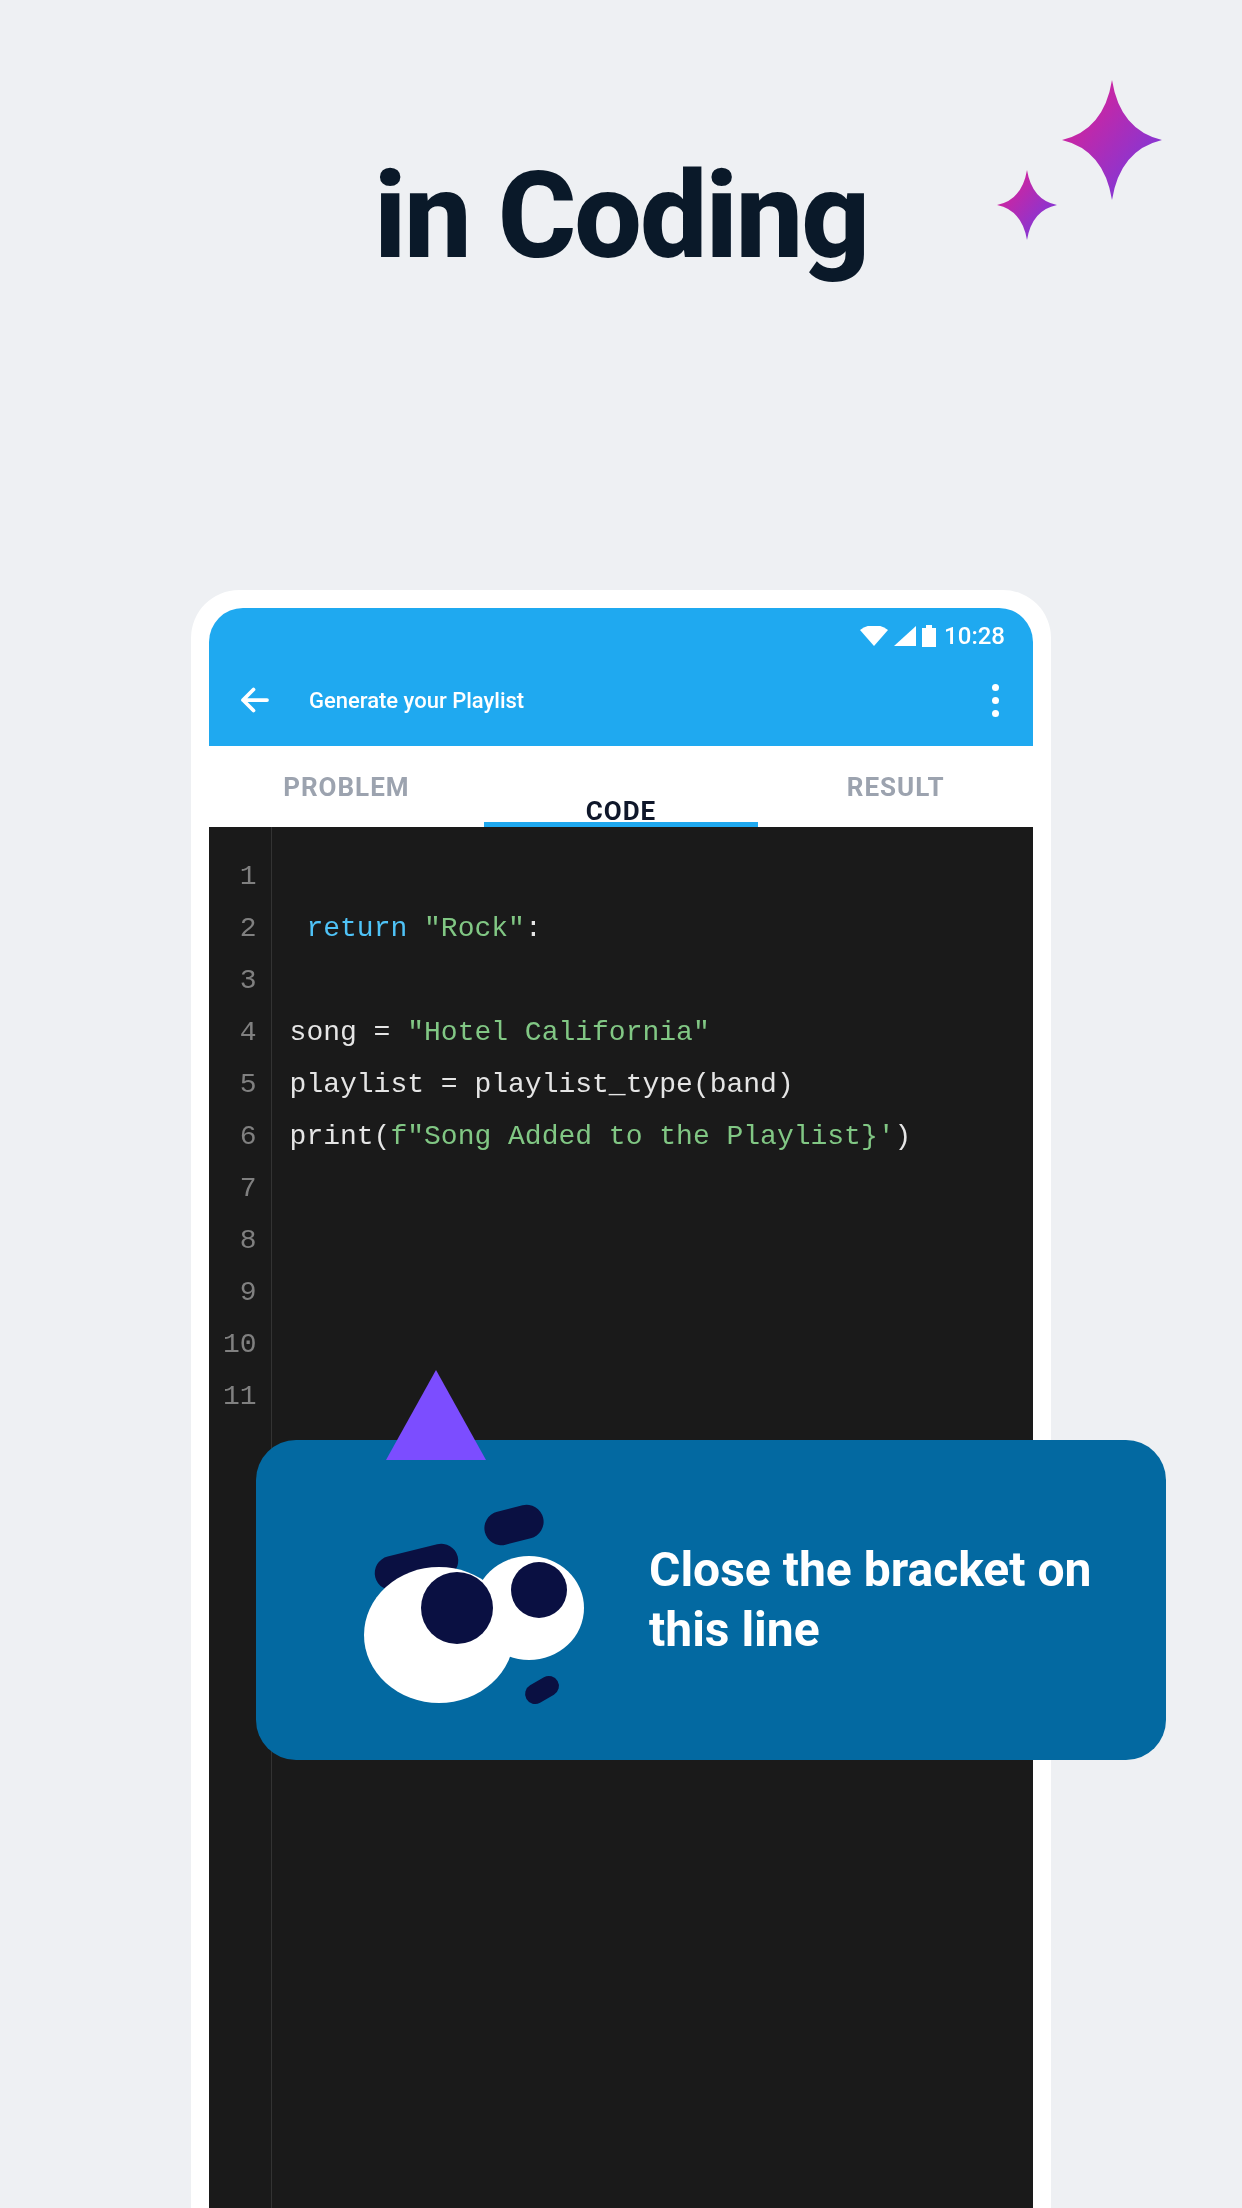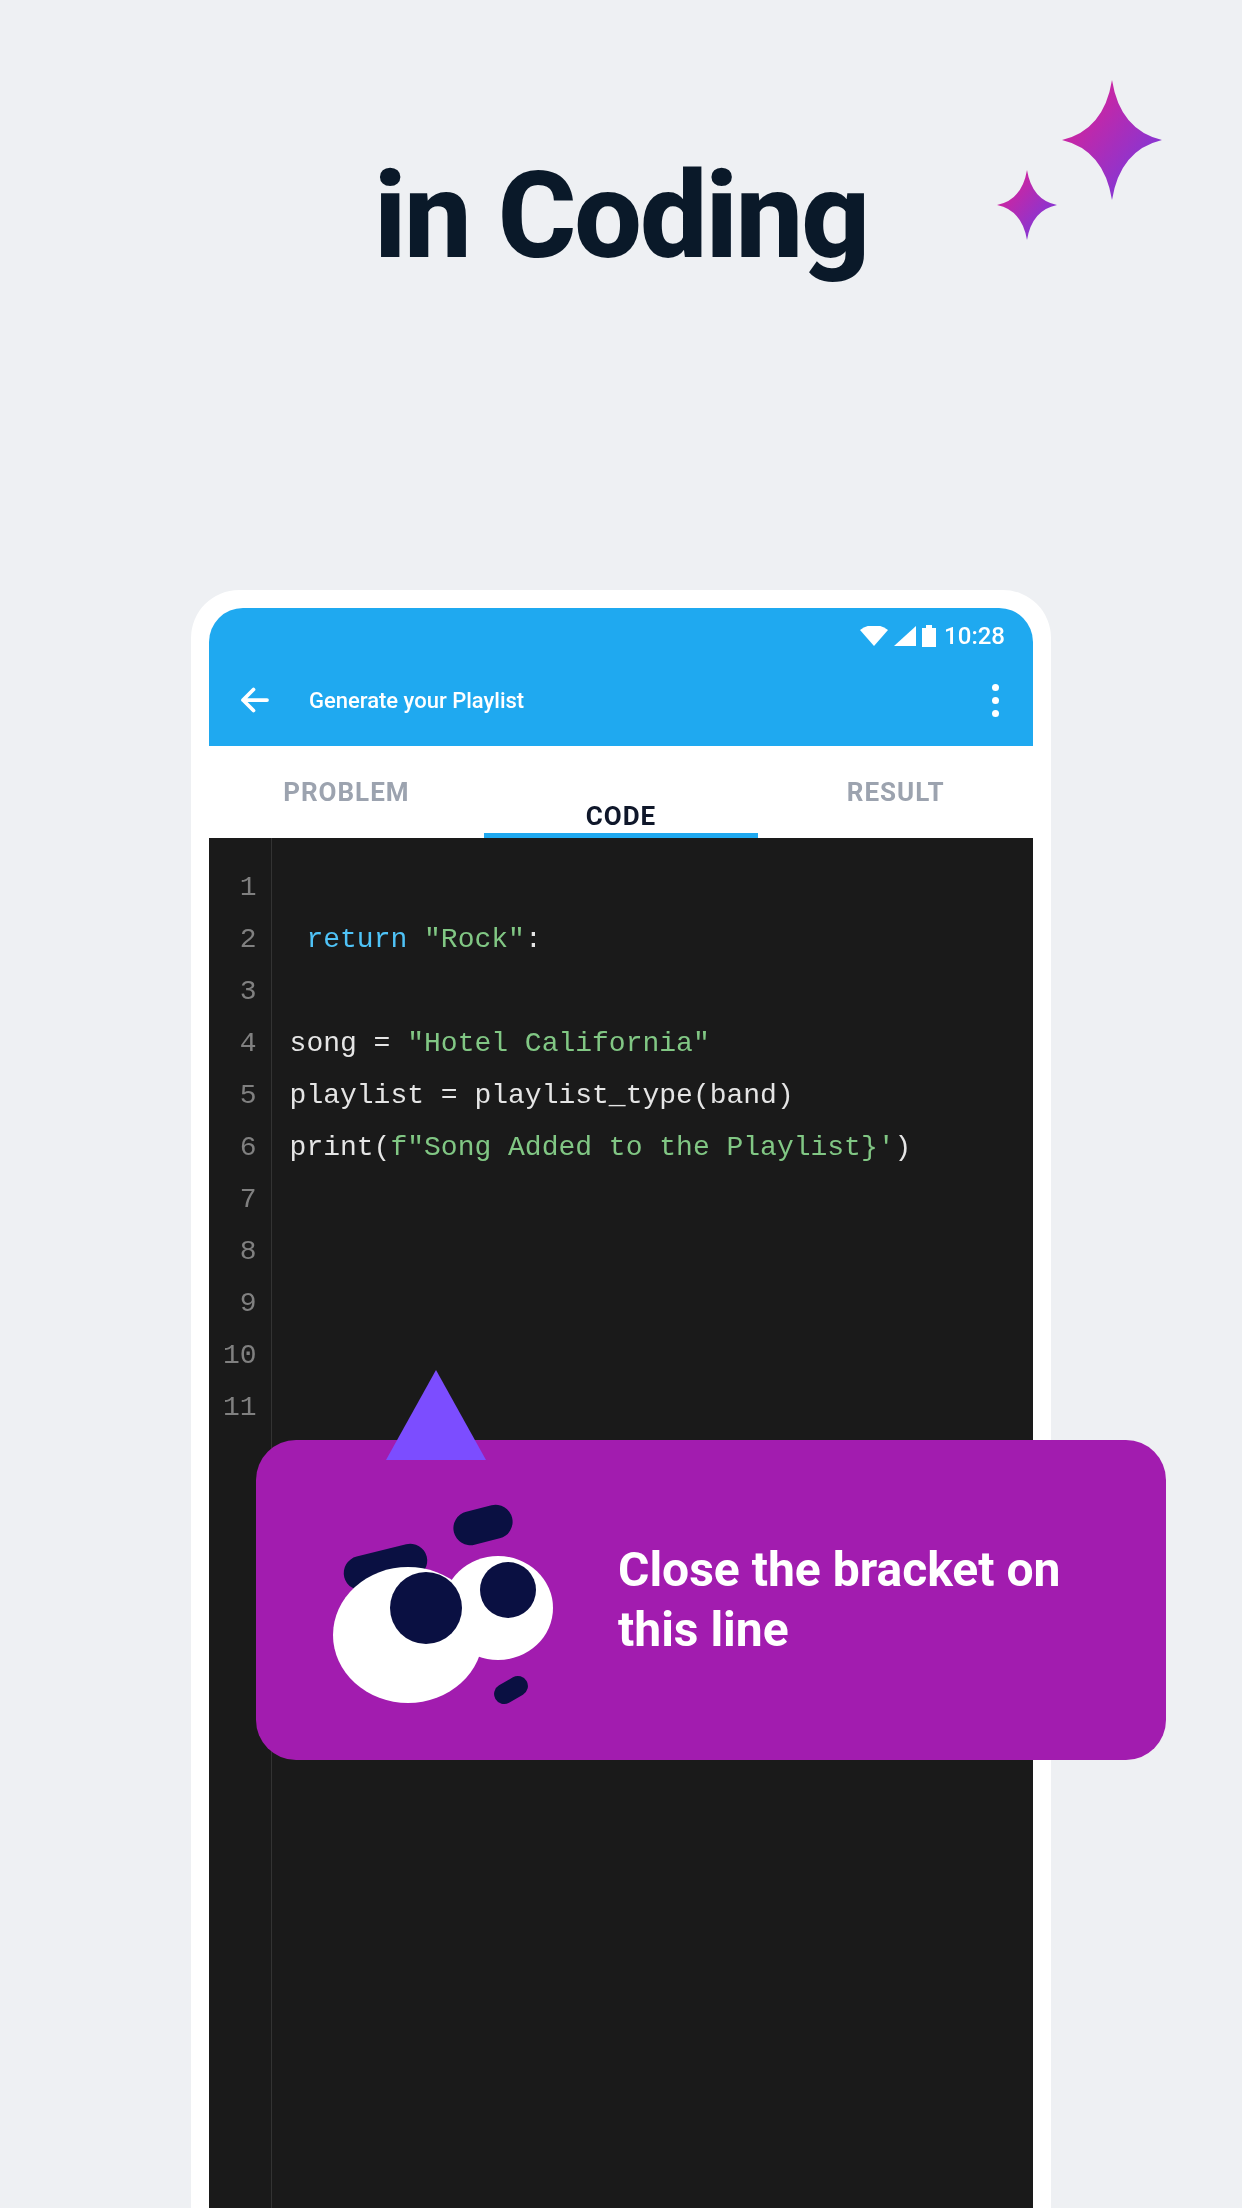--- a/index.html
+++ b/index.html
@@ -104,21 +104,21 @@
     .more-menu span {
       width: 7px;
       height: 7px;
       background: white;
       border-radius: 50%;
     }
     
     .tabs {
       display: flex;
       background: white;
-      height: 92px;
+      height: 81px;
     }
     
     .tab {
       flex: 1;
       display: flex;
       align-items: center;
       justify-content: center;
       font-size: 26px;
       font-weight: 700;
       letter-spacing: 1px;
@@ -180,23 +180,23 @@
     .kw-return { color: #4fc3f7; }
     .string { color: #81c784; }
     .fstring { color: #81c784; }
     .text { color: #e5e5e5; }
     
     .ai-tooltip {
       position: absolute;
       top: 1440px;
       left: 256px;
       width: 910px;
-      background: #a21caf;
+      background: #0369a1;
       border-radius: 40px;
-      padding: 50px 60px 50px 52px;
+      padding: 50px 60px 50px 83px;
       display: flex;
       align-items: center;
       gap: 50px;
       z-index: 10;
     }
     
     .ai-tooltip::before {
       content: '';
       position: absolute;
       top: -70px;

